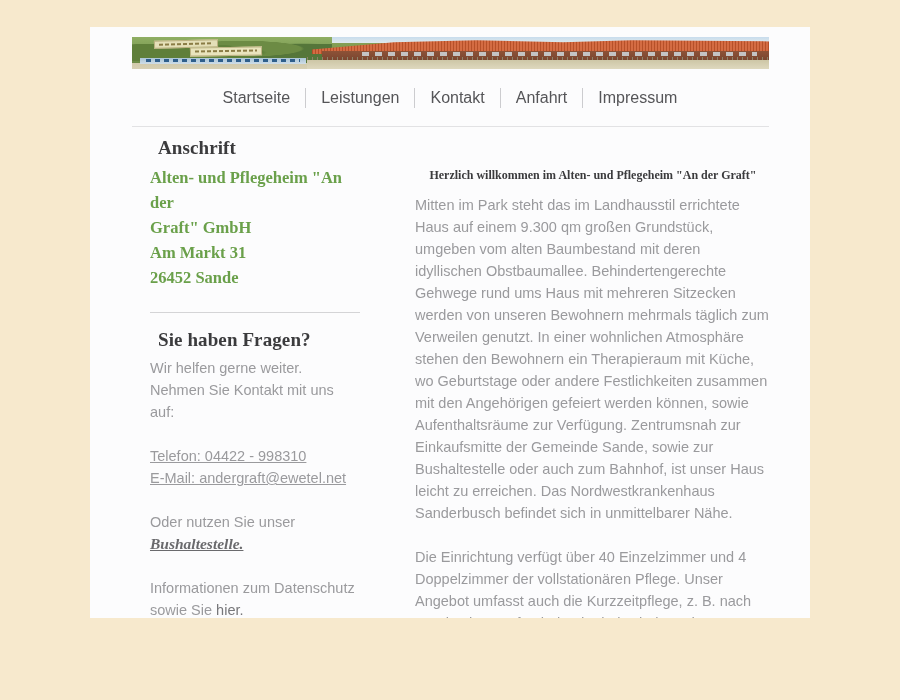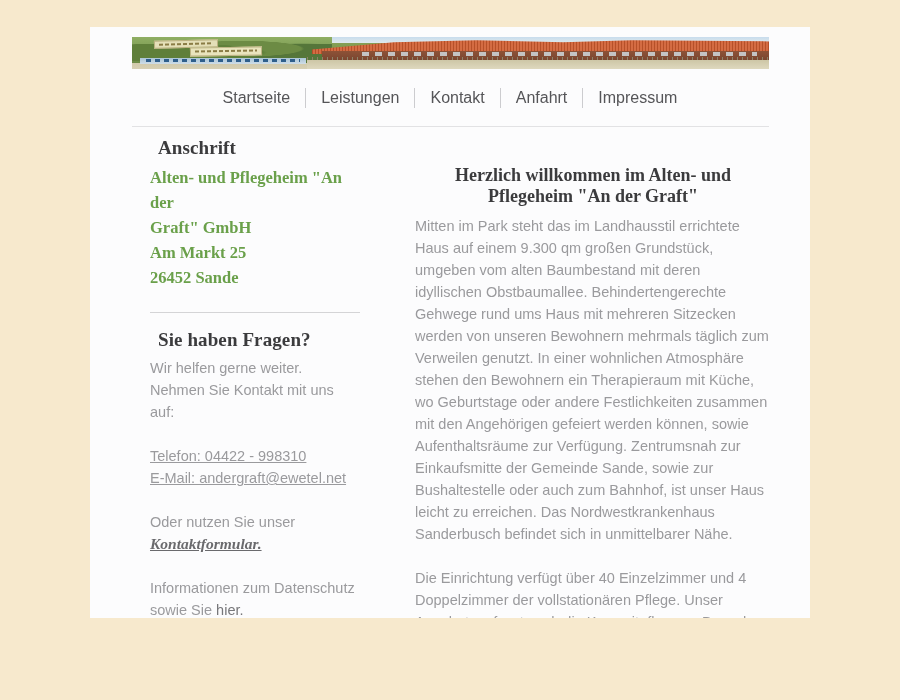--- a/index.html
+++ b/index.html
@@ -230,21 +230,21 @@
   }
   #fb-btn .fb-label {
     color: #bef264;
     font-size: 12px;
     line-height: 14px;
     margin-top: 44px;
   }
   
   h1.page-title {
     font-family: "Liberation Serif", serif;
-    font-size: 18px;
+    font-size: 12px;
     font-weight: bold;
     color: #3b3b3d;
     text-align: center;
     line-height: 21px;
     margin: 0 0 8px 0;
   }
 </style>
 </head>
 <body>
 
@@ -279,36 +279,36 @@
     <div id="nav-rule"></div>
 
     <div id="cols">
 
       <div id="sidebar">
 
         <h2 class="sec-head">Anschrift</h2>
         <div class="addr">
           <span class="ln">Alten- und Pflegeheim "An der</span>
           <span class="ln">Graft" GmbH</span>
-          <span class="ln">Am Markt 25</span>
+          <span class="ln">Am Markt 31</span>
           <span class="ln">26452 Sande</span>
         </div>
 
         <div class="hr"></div>
 
         <h2 class="sec-head">Sie haben Fragen?</h2>
         <div class="body-txt">
           <p>Wir helfen gerne weiter. Nehmen Sie Kontakt mit uns auf:</p>
           <p>
             <span class="contact-line">Telefon: 04422 - 998310</span>
             <span class="contact-line">E-Mail: andergraft@ewetel.net</span>
           </p>
           <p>
             <span>Oder nutzen Sie unser</span><br>
-            <a class="kontakt-link" href="#">Kontaktformular.</a>
+            <a class="kontakt-link" href="#">Bushaltestelle.</a>
           </p>
           <p>
             <span>Informationen zum Datenschutz sowie Sie</span>
             <a class="hier-link" href="#">hier.</a>
           </p>
         </div>
 
         <div id="fb-rule"></div>
         <div id="fb-btn">
           <span class="fb-glyph">f</span>

